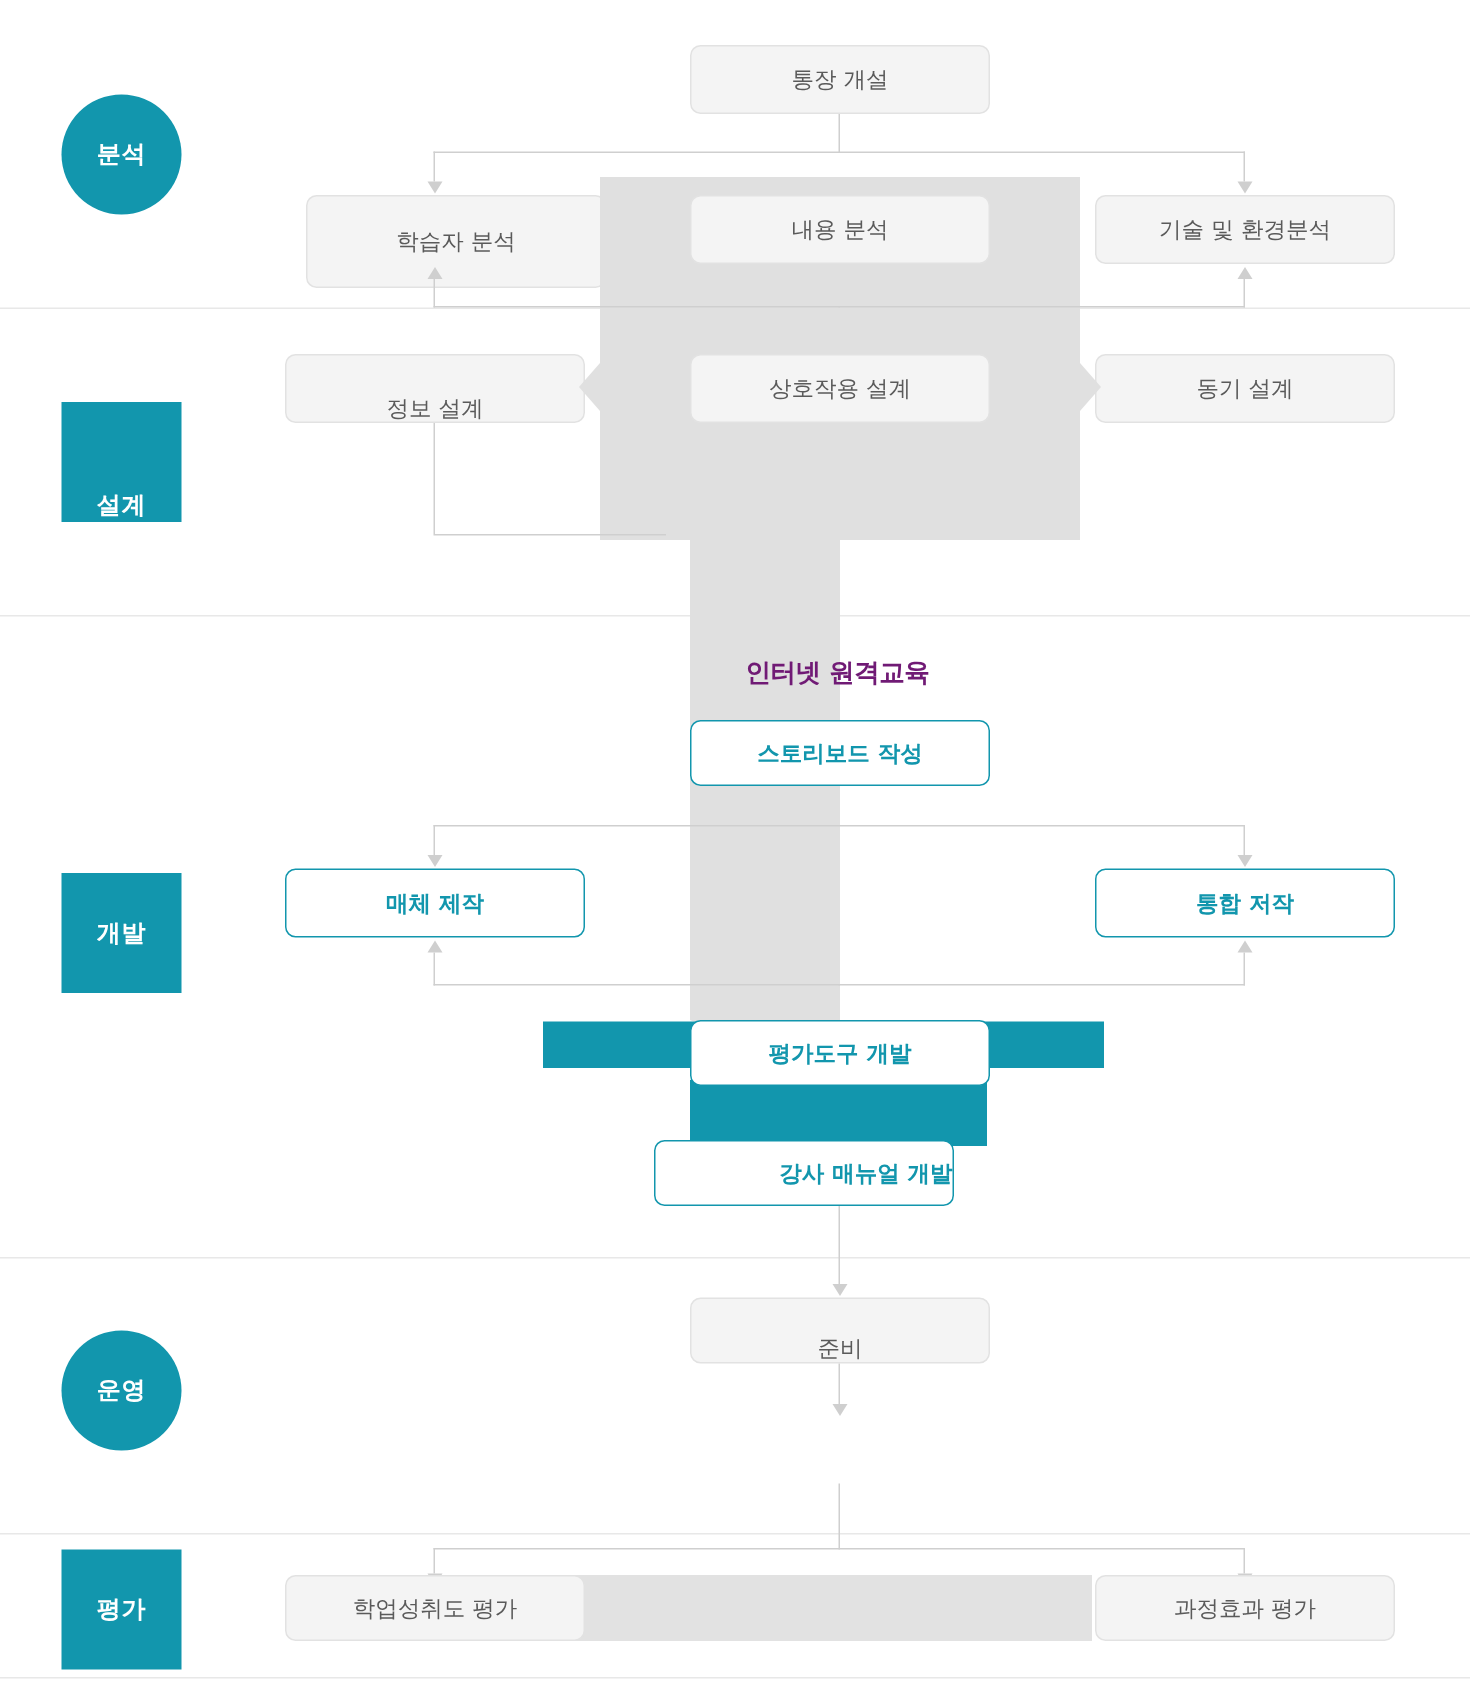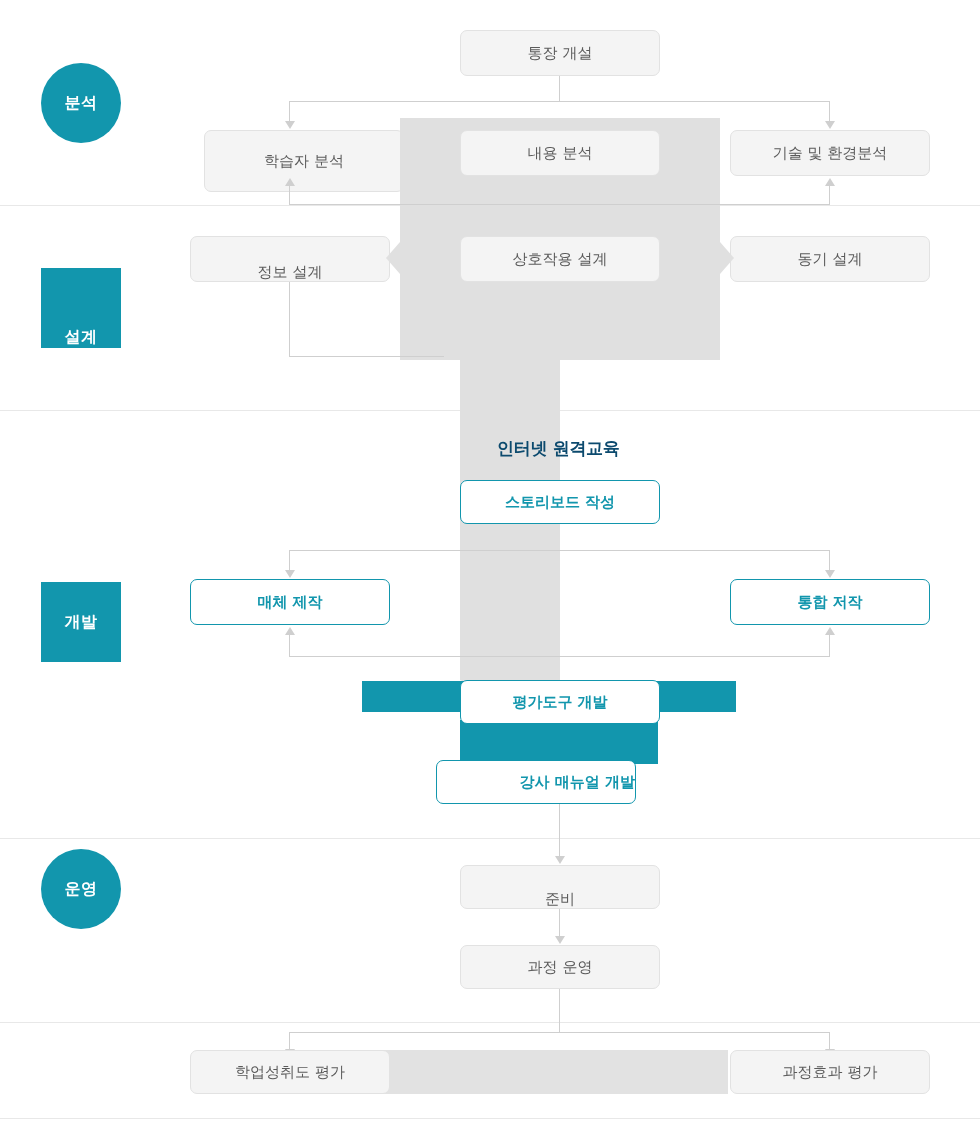--- a/index.html
+++ b/index.html
@@ -140,21 +140,21 @@
     width:0;height:0;
     border-left:5px solid transparent;
     border-right:5px solid transparent;
     border-bottom:8px solid #cfcfcf;
     z-index:2;
   }
 
   
   .section-title{
     position:absolute;
-    color:#0c4a6e;
+    color:#701a75;
     font-size:17px;
     font-weight:bold;
     letter-spacing:-0.3px;
     z-index:5;
     white-space:nowrap;
   }
 </style>
 </head>
 <body>
 
@@ -168,22 +168,25 @@
 
   <div class="badge circle" style="left:41px;top:63px;width:80px;height:80px;">
     <span>분석</span>
   </div>
   <div class="badge square" style="left:41px;top:268px;width:80px;height:80px;align-items:flex-end;">
     <span>설계</span>
   </div>
   <div class="badge square" style="left:41px;top:582px;width:80px;height:80px;">
     <span>개발</span>
   </div>
-  <div class="badge circle" style="left:41px;top:849px;width:80px;height:80px;justify-content:center;">
+  <div class="badge circle" style="left:41px;top:887px;width:80px;height:80px;justify-content:center;">
     <span>운영</span>
+  </div>
+  <div class="badge square" style="left:41px;top:1033px;width:80px;height:80px;">
+    <span>평가</span>
   </div>
 
   <div class="funnel-wide" style="left:400px;top:118px;width:320px;height:242px;"></div>
   <div class="funnel-narrow" style="left:460px;top:360px;width:100px;height:320px;"></div>
   <div class="funnel-tip" style="left:460px;top:680px;"></div>
   <div class="side-tip-left" style="left:386px;top:242px;"></div>
   <div class="side-tip-right" style="left:720px;top:242px;"></div>
 
   <div class="teal-band" style="left:362px;top:681px;width:374px;height:31px;"></div>
   <div class="teal-band" style="left:460px;top:720px;width:198px;height:44px;"></div>
@@ -266,23 +269,20 @@
   </div>
 
   <div class="ln-v" style="left:559px;top:804px;height:52px;"></div>
   <div class="arw-down" style="left:555px;top:856px;"></div>
 
   <div class="box gray" style="left:460px;top:865px;width:200px;height:44px;align-items:flex-end;">
     <span>준비</span>
   </div>
   <div class="ln-v" style="left:559px;top:909px;height:27px;"></div>
   <div class="arw-down" style="left:555px;top:936px;"></div>
-  <div class="box gray" style="left:460px;top:945px;width:200px;height:44px;">
-    <span>과정 운영</span>
-  </div>
 
   <div class="ln-v" style="left:559px;top:989px;height:44px;"></div>
   <div class="ln-h" style="left:289px;top:1032px;width:541px;"></div>
   <div class="ln-v" style="left:289px;top:1032px;height:17px;"></div>
   <div class="arw-down" style="left:285px;top:1049px;"></div>
   <div class="ln-v" style="left:829px;top:1032px;height:17px;"></div>
   <div class="arw-down" style="left:825px;top:1049px;"></div>
 
   <div class="box gray" style="left:190px;top:1050px;width:200px;height:44px;z-index:4;">
     <span>학업성취도 평가</span>

